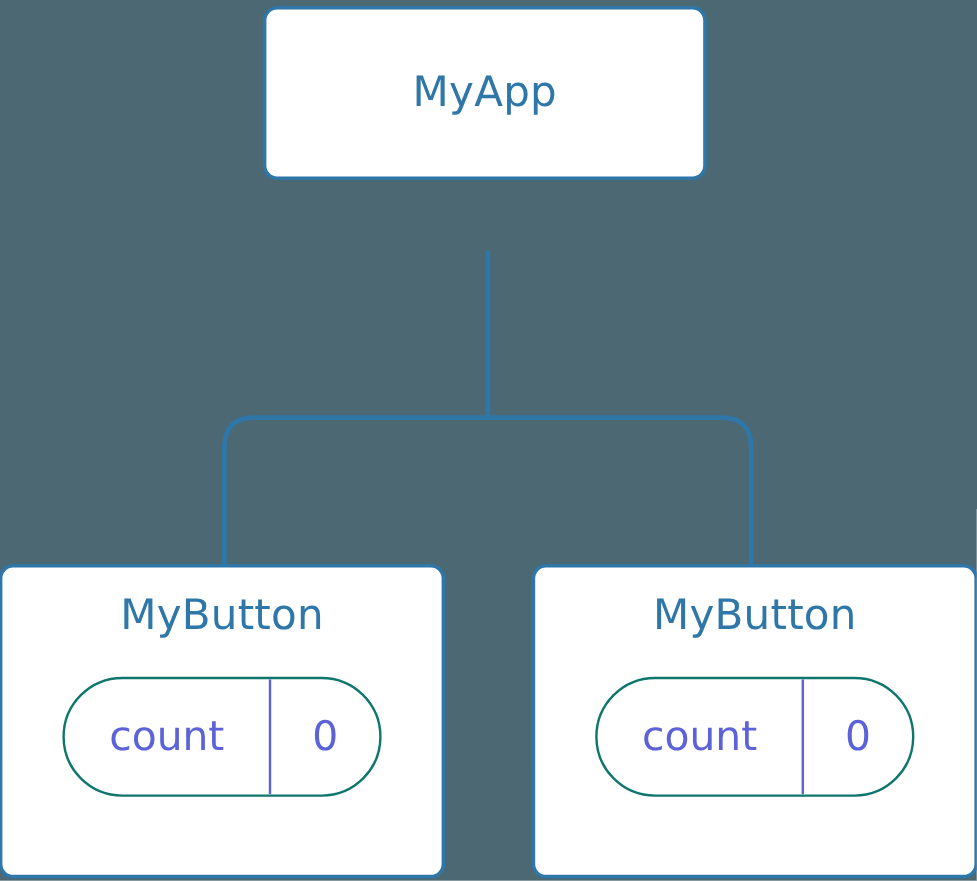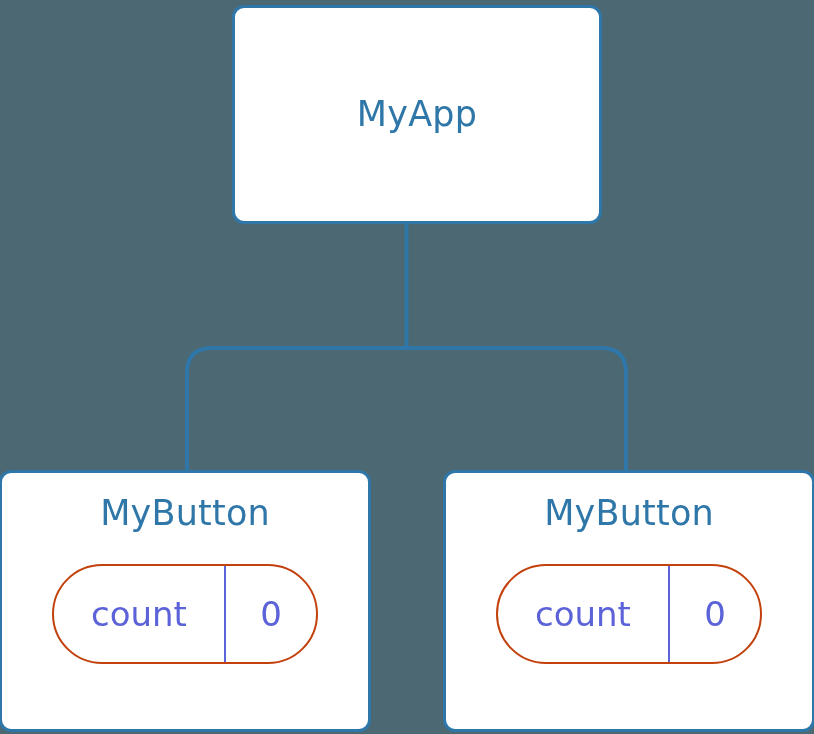--- a/index.html
+++ b/index.html
@@ -38,24 +38,24 @@
     border: 3px solid #2e77a8;
     border-radius: 12px;
     box-sizing: border-box;
     display: flex;
     flex-direction: column;
     align-items: center;
   }
 
   
   #node-root {
-    left: 232px;
+    left: 219px;
     top: 5px;
     width: 370px;
-    height: 219px;
+    height: 145px;
     justify-content: center;
   }
 
   .node-title {
     color: #2e77a8;
     font-size: 35px;
     line-height: 1.1;
     letter-spacing: 0.2px;
     white-space: nowrap;
   }
@@ -72,21 +72,21 @@
   }
   #node-child-1 {
     left: 443px;
   }
 
   
   .state-pill {
     margin-top: 31px;
     width: 266px;
     height: 100px;
-    border: 2px solid #c2410c;
+    border: 2px solid #0f766e;
     border-radius: 50px;
     box-sizing: border-box;
     display: flex;
     align-items: stretch;
     overflow: hidden;
   }
   .state-key {
     flex: 0 0 172px;
     display: flex;
     align-items: center;

